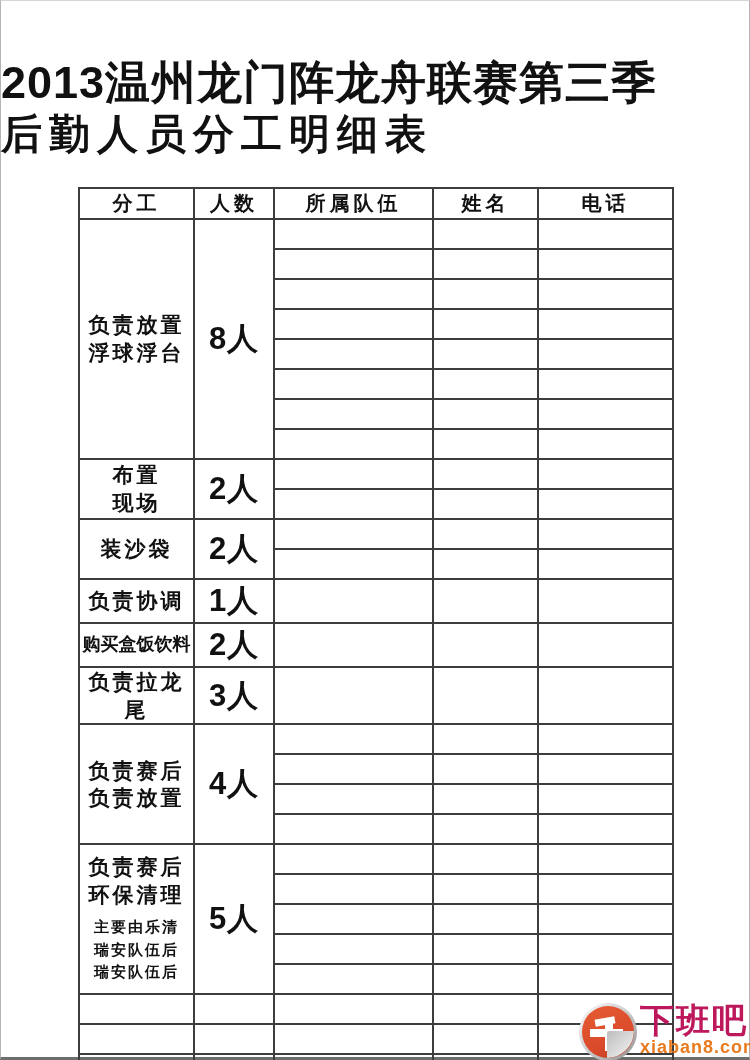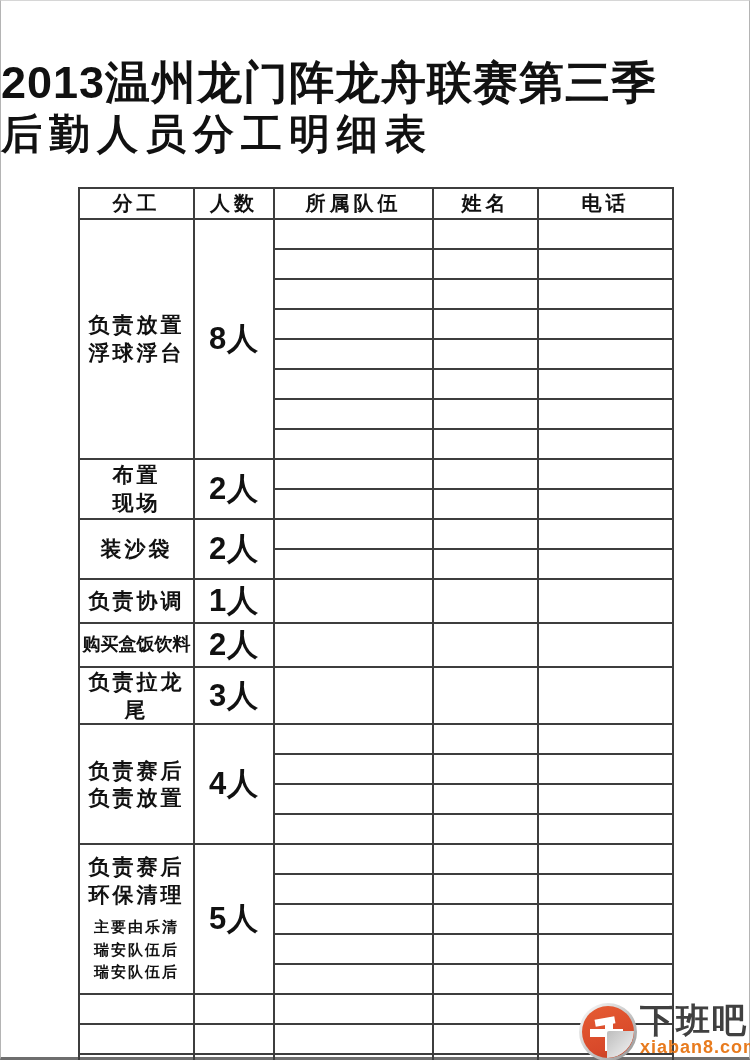--- a/index.html
+++ b/index.html
@@ -283,18 +283,18 @@
   <div class="logo">
     <div class="logo-circle">
       <div class="logo-disc">
         <div class="logo-bar-t"></div>
         <div class="logo-bar-h"></div>
         <div class="logo-bar-v"></div>
         <div class="logo-quarter"></div>
       </div>
     </div>
     <div class="logo-text">
-      <div class="site-name" style="color: #404040;">下班吧</div>
+      <div class="site-name" style="color: #be185d;">下班吧</div>
       <div class="site-url" style="color: rgb(232, 123, 30);">xiaban8.com</div>
     </div>
   </div>
 
 </div>
 
 </body></html>

